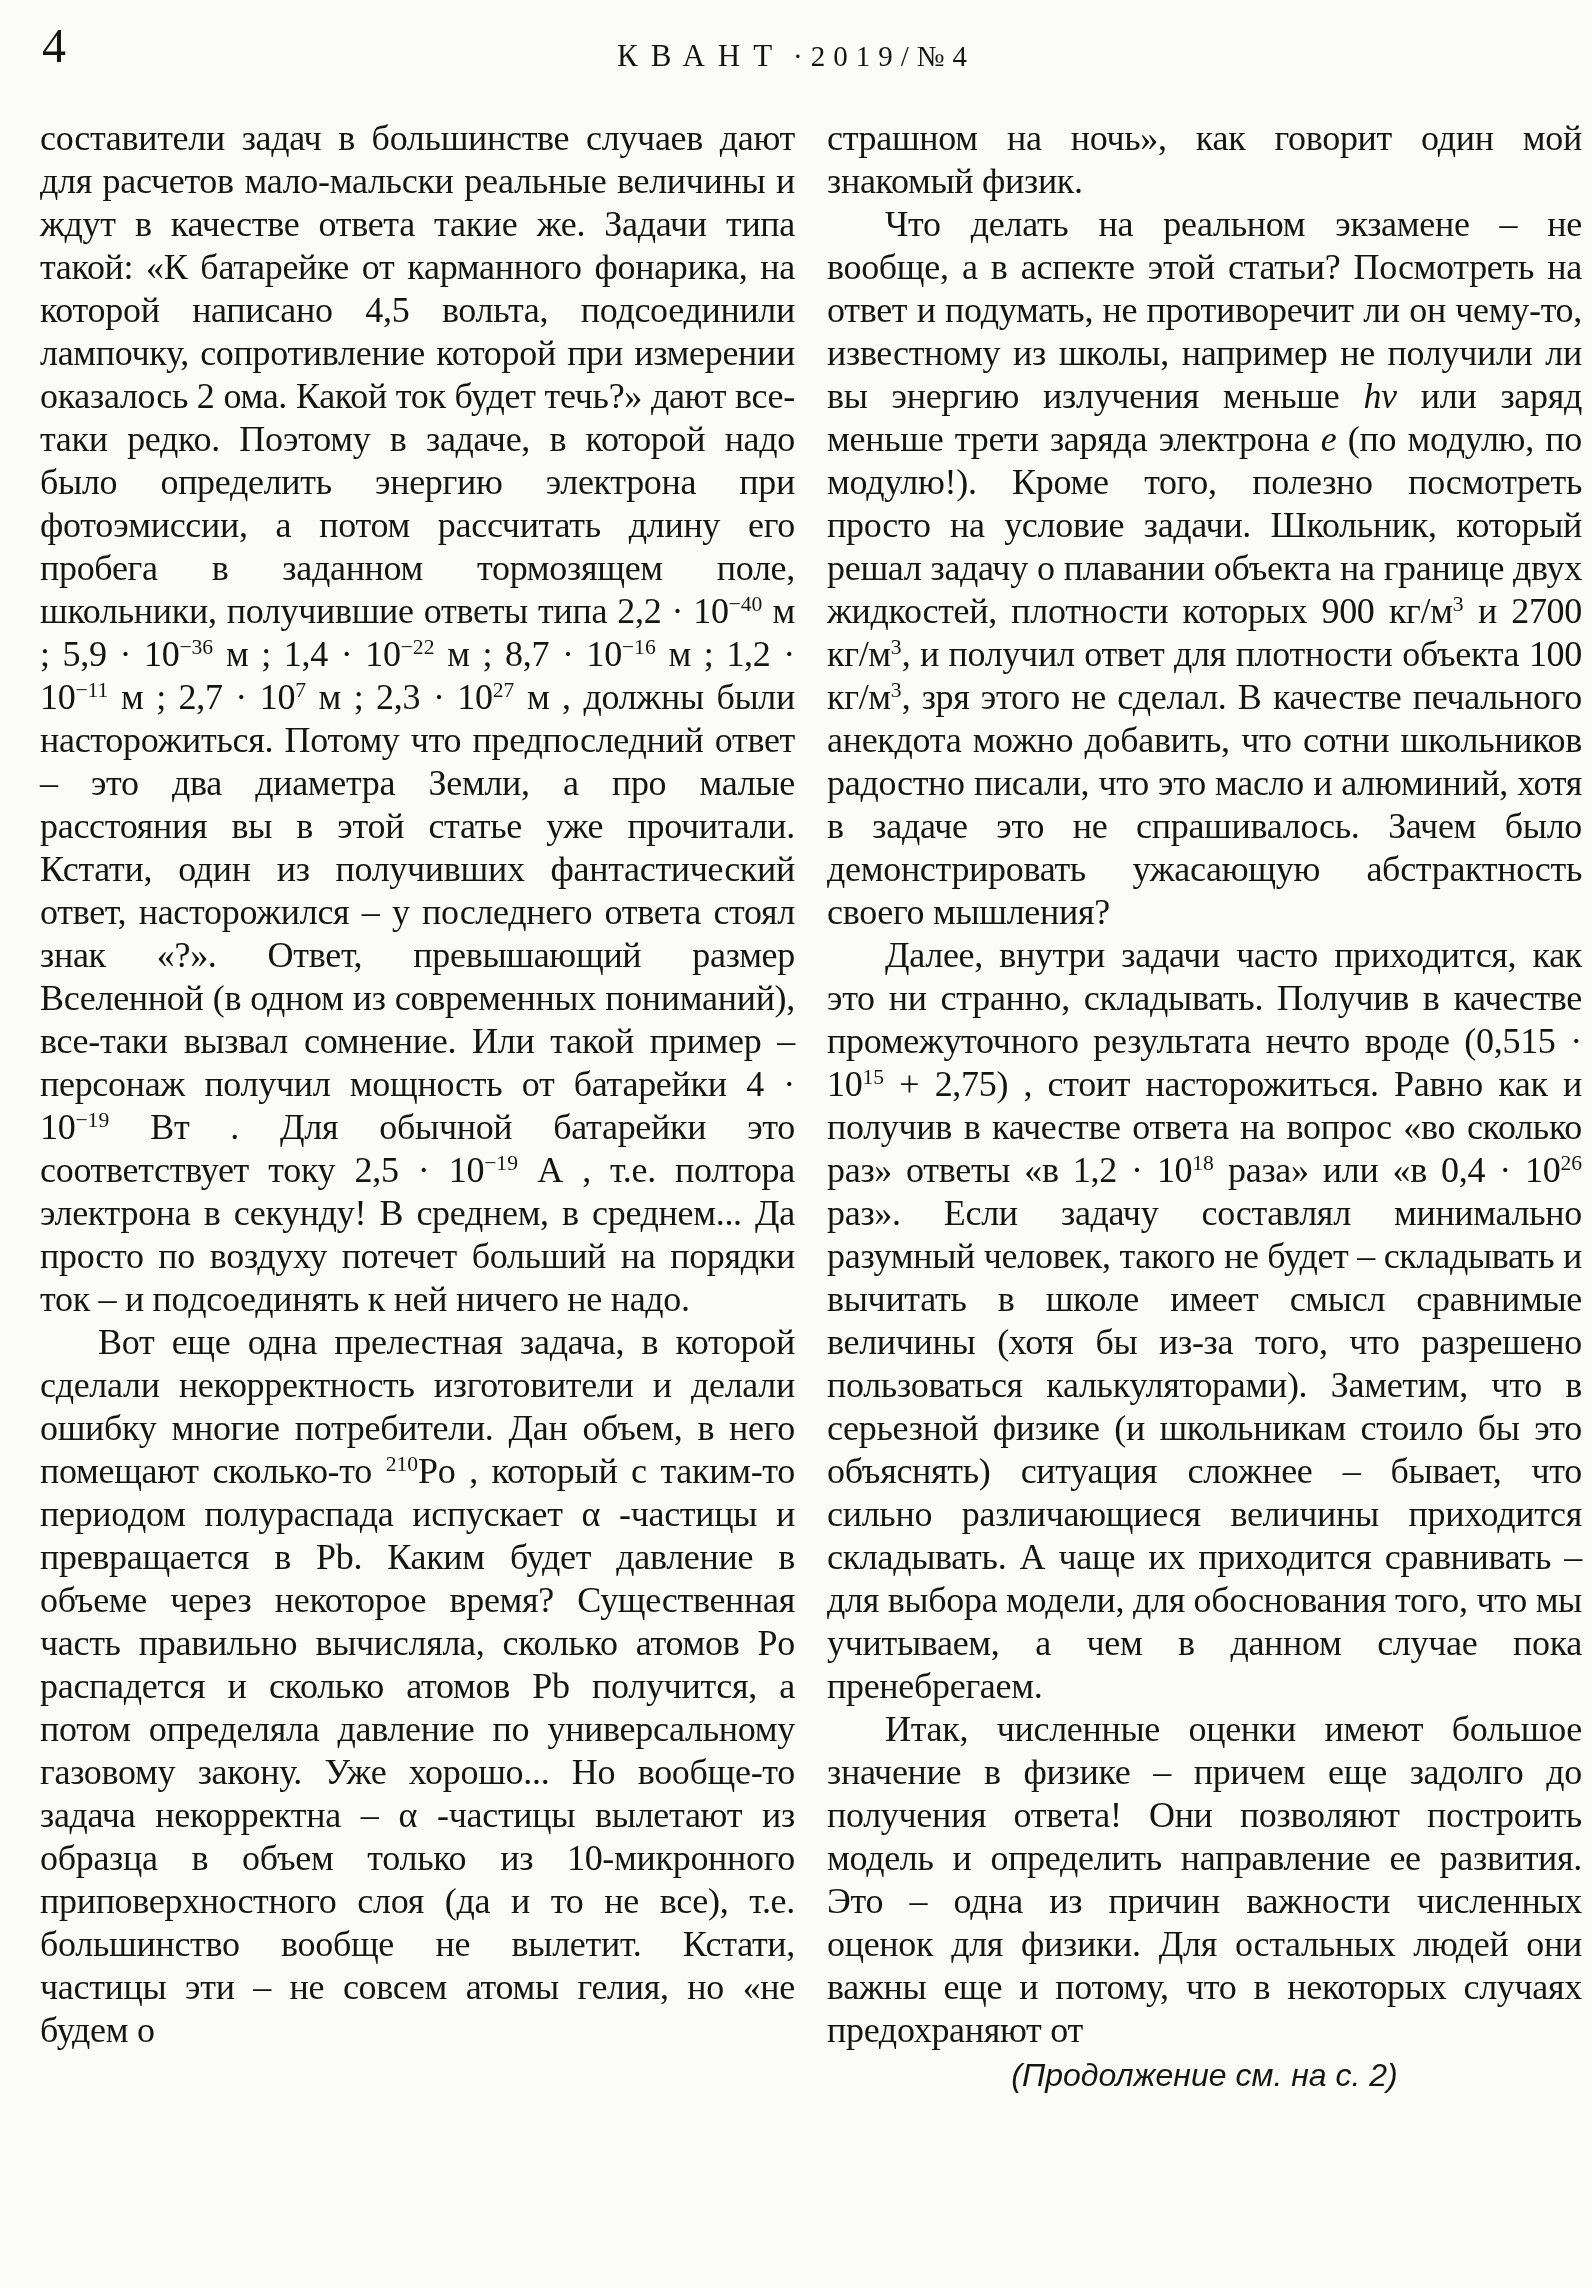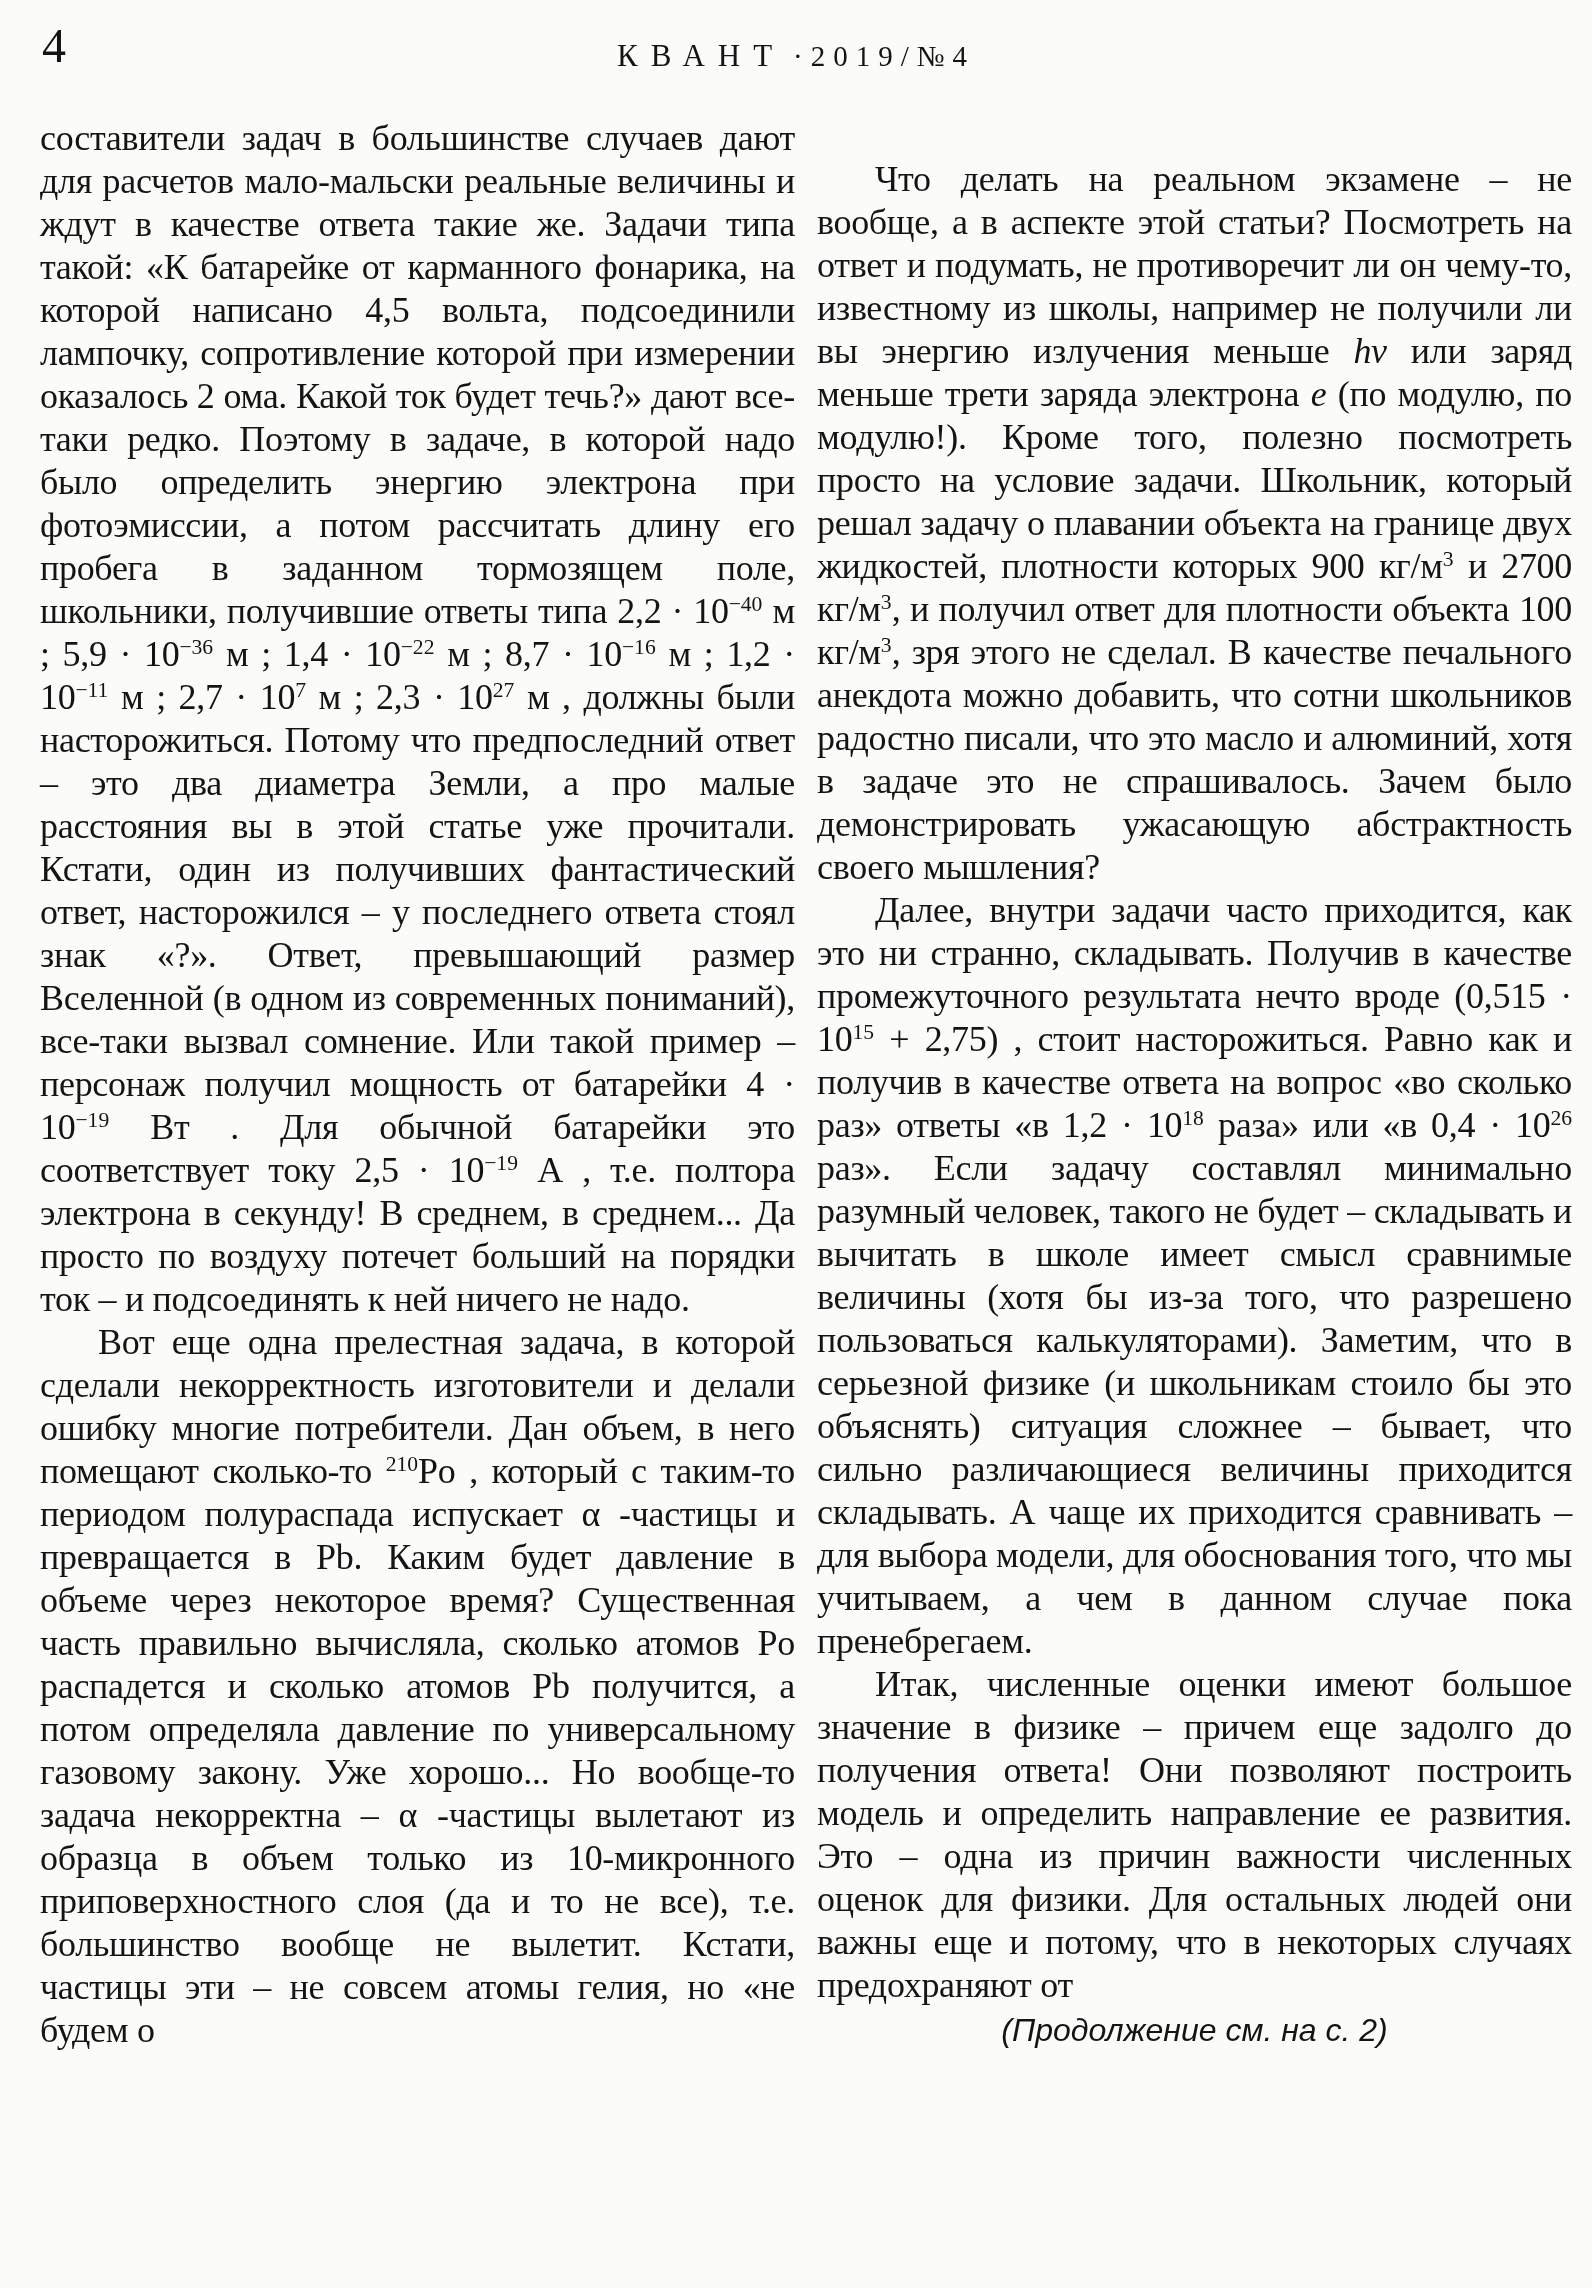--- a/index.html
+++ b/index.html
@@ -47,22 +47,21 @@
   .issue-label {
     font-size: 29px;
     letter-spacing: 8px;
   }
   
   .columns {
     position: absolute;
     top: 117px;
     left: 40px;
     display: flex;
-    gap: 22px;
-    align-items: flex-end;
+    gap: 32px;
   }
   .col {
     width: 755px;
     font-size: 36px;
     line-height: 43px;
     text-align: justify;
     letter-spacing: -0.3px;
   }
   p.para { margin: 0; }
   p.indent { text-indent: 58px; }
@@ -94,19 +93,20 @@
     <span class="journal-title">КВАНТ</span><span class="head-sep">·</span><span class="issue-label">2019/№4</span>
   </div>
 </header>
 
 <main class="columns">
   <div class="col">
       <p class="para"><span>составители задач в большинстве случаев дают для расчетов мало-мальски реальные величины и ждут в качестве ответа такие же. Задачи типа такой: «К батарейке от карманного фонарика, на которой написано 4,5 вольта, подсоединили лампочку, сопротивление которой при измерении оказалось 2 ома. Какой ток будет течь?» дают все-таки редко. Поэтому в задаче, в которой надо было определить энергию электрона при фотоэмиссии, а потом рассчитать длину его пробега в заданном тормозящем поле, школьники, получившие ответы типа 2,2 · 10</span><sup>−40</sup><span> м ; 5,9 · 10</span><sup>−36</sup><span> м ; 1,4 · 10</span><sup>−22</sup><span> м ; 8,7 · 10</span><sup>−16</sup><span> м ; 1,2 · 10</span><sup>−11</sup><span> м ; 2,7 · 10</span><sup>7</sup><span> м ; 2,3 · 10</span><sup>27</sup><span> м , должны были насторожиться. Потому что предпоследний ответ – это два диаметра Земли, а про малые расстояния вы в этой статье уже прочитали. Кстати, один из получивших фантастический ответ, насторожился – у последнего ответа стоял знак «?». Ответ, превышающий размер Вселенной (в одном из современных пониманий), все-таки вызвал сомнение. Или такой пример – персонаж получил мощность от батарейки 4 · 10</span><sup>−19</sup><span> Вт . Для обычной батарейки это соответствует току 2,5 · 10</span><sup>−19</sup><span> А , т.е. полтора электрона в секунду! В среднем, в среднем... Да просто по воздуху потечет больший на порядки ток – и подсоединять к ней ничего не надо.</span></p>
       <p class="para indent"><span>Вот еще одна прелестная задача, в которой сделали некорректность изготовители и делали ошибку многие потребители. Дан объем, в него помещают сколько-то </span><sup>210</sup><span>Po , который с таким-то периодом полураспада испускает α -частицы и превращается в Pb. Каким будет давление в объеме через некоторое время? Существенная часть правильно вычисляла, сколько атомов Po распадется и сколько атомов Pb получится, а потом определяла давление по универсальному газовому закону. Уже хорошо... Но вообще-то задача некорректна – α -частицы вылетают из образца в объем только из 10-микронного приповерхностного слоя (да и то не все), т.е. большинство вообще не вылетит. Кстати, частицы эти – не совсем атомы гелия, но «не будем о</span></p>
     </div>
   <div class="col">
+      <p class="para"><span>страшном на ночь», как говорит один мой знакомый физик.</span></p>
       <p class="para indent"><span>Что делать на реальном экзамене – не вообще, а в аспекте этой статьи? Посмотреть на ответ и подумать, не противоречит ли он чему-то, известному из школы, например не получили ли вы энергию излучения меньше </span><i>hν</i><span> или заряд меньше трети заряда электрона </span><i>e</i><span> (по модулю, по модулю!). Кроме того, полезно посмотреть просто на условие задачи. Школьник, который решал задачу о плавании объекта на границе двух жидкостей, плотности которых 900 кг/м</span><sup>3</sup><span> и 2700 кг/м</span><sup>3</sup><span>, и получил ответ для плотности объекта 100 кг/м</span><sup>3</sup><span>, зря этого не сделал. В качестве печального анекдота можно добавить, что сотни школьников радостно писали, что это масло и алюминий, хотя в задаче это не спрашивалось. Зачем было демонстрировать ужасающую абстрактность своего мышления?</span></p>
       <p class="para indent"><span>Далее, внутри задачи часто приходится, как это ни странно, складывать. Получив в качестве промежуточного результата нечто вроде (0,515 · 10</span><sup>15</sup><span> + 2,75) , стоит насторожиться. Равно как и получив в качестве ответа на вопрос «во сколько раз» ответы «в 1,2 · 10</span><sup>18</sup><span> раза» или «в 0,4 · 10</span><sup>26</sup><span> раз». Если задачу составлял минимально разумный человек, такого не будет – складывать и вычитать в школе имеет смысл сравнимые величины (хотя бы из-за того, что разрешено пользоваться калькуляторами). Заметим, что в серьезной физике (и школьникам стоило бы это объяснять) ситуация сложнее – бывает, что сильно различающиеся величины приходится складывать. А чаще их приходится сравнивать – для выбора модели, для обоснования того, что мы учитываем, а чем в данном случае пока пренебрегаем.</span></p>
       <p class="para indent"><span>Итак, численные оценки имеют большое значение в физике – причем еще задолго до получения ответа! Они позволяют построить модель и определить направление ее развития. Это – одна из причин важности численных оценок для физики. Для остальных людей они важны еще и потому, что в некоторых случаях предохраняют от</span></p>
       <p class="para cont"><span>(Продолжение см. на с. 2)</span></p>
     </div>
 </main>
 
 
 </body></html>

